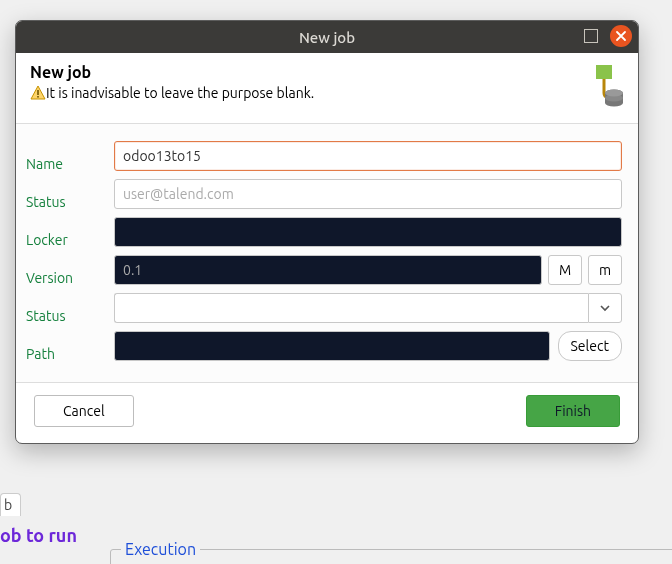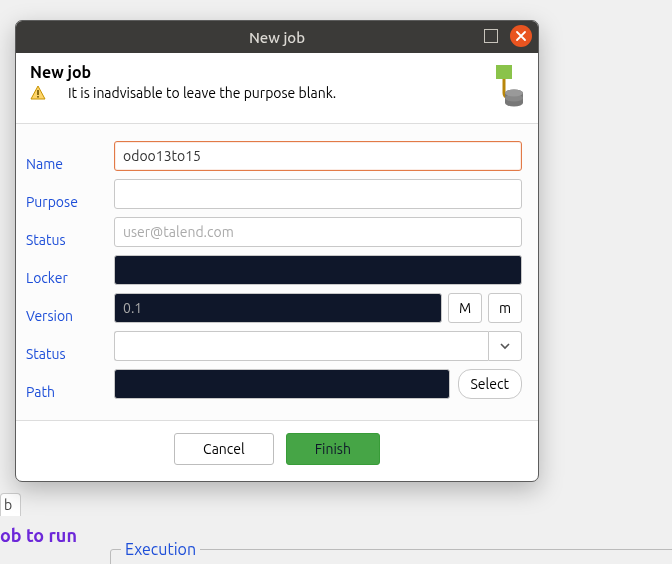--- a/index.html
+++ b/index.html
@@ -3,52 +3,52 @@
 <meta charset="utf-8">
 <style>
   * { box-sizing: border-box; margin: 0; padding: 0; font-family: "Ubuntu", "Segoe UI", sans-serif; font-size: 14px; }
   html, body { width: 672px; height: 564px; background: #f0f0f0; overflow: hidden; }
 
   .bg-tab { position: absolute; left: 0; top: 493px; background: #fff; border: 1px solid #ccc; border-bottom: none; padding: 3px 8px 3px 3px; color: #444; border-radius: 4px 4px 0 0;}
   .bg-heading { position: absolute; left: 0; top: 525px; font-weight: bold; font-size: 18px; color: #6d28d9; }
   .bg-fieldset { position: absolute; left: 110px; top: 540px; right: -20px; border: 1px solid #bbb; border-radius: 3px; padding: 8px 10px; height: 40px;}
   .bg-fieldset legend { font-size: 16px; color: #1d4ed8; padding: 0 4px; }
 
-  .modal { position: absolute; left: 15px; top: 20px; width: 524px; border: 1px solid #5c5c5c; border-radius: 7px; overflow: hidden; box-shadow: 0 8px 24px rgba(0,0,0,0.25); background: #fff;}
+  .modal { position: absolute; left: 15px; top: 20px; width: 624px; border: 1px solid #5c5c5c; border-radius: 7px; overflow: hidden; box-shadow: 0 8px 24px rgba(0,0,0,0.25); background: #fff;}
 
   .titlebar { height: 32px; background: #3b3a38; display: flex; align-items: center; color: #dcd9d4; position: relative;}
   .titlebar .title { flex: 1; text-align: center; font-weight: 500; font-size: 15px;}
   .titlebar .win-btns { position:absolute; right:6px; top:4px; display: flex; gap: 12px; align-items:center;}
   .win-max { width: 14px; height: 14px; border: 1.5px solid #c8c4bc; display:inline-block;}
   .win-close { width: 22px; height: 22px; border-radius: 50%; background: #e95420; display:inline-flex; align-items:center; justify-content:center;}
   .win-close svg { width:12px; height:12px;}
 
   .header { display:flex; background:#fff; padding: 10px 14px 12px 14px; align-items:flex-start;}
   .header-text { flex:1; }
   .header-text h1 { font-size: 16px; font-weight: bold; margin-bottom: 4px;}
-  .warning-row { display:flex; align-items:center; gap:22px; }
+  .warning-row { display:flex; align-items:center; gap:0; }
   .warn-icon { width:16px; height:16px; }
   .header-icon { width: 58px; height:48px; }
 
   .form { border-top:1px solid #ddd; border-bottom:1px solid #ddd; background:#fcfcfc; padding: 10px 16px 14px 10px;}
   .row { display:flex; align-items:center; margin: 6px 0; }
   .row.top { align-items:flex-start; }
   .row.top > label { padding-top: 4px; }
-  .row > label { width: 88px; color:#1d4ed8;margin-top:16px; }
+  .row > label { width: 88px; color:#15803d;margin-top:16px; }
   .inp { flex:1; height:30px; border:1px solid #c8c8c8; border-radius:3px; background:#fff; padding: 0 8px; font-size:14px; color:#333;}
   .inp:disabled { background:#0f172a; color:#888;}
   .inp.focus { border:1.5px solid #e27a47; box-shadow: 0 0 0 1px rgba(226,122,71,0.15) inset;}
   textarea.inp { height:58px; padding:6px 8px; resize:none;}
   .small-btn { width:34px; height:30px; border:1px solid #c8c8c8; border-radius:3px; background:#fff; margin-left:6px; display:flex; align-items:center; justify-content:center; cursor:pointer;}
   .select-wrap { flex:1; display:flex; }
   .select-body { flex:1; height:30px; border:1px solid #c8c8c8; border-right:none; border-radius:3px 0 0 3px; background:#fff;}
   .select-chevron { width:34px; height:30px; border:1px solid #c8c8c8; border-radius:0 3px 3px 0; display:flex; align-items:center; justify-content:center; background:#fff;}
   .btn-select { height:30px; padding: 0 12px; border:1px solid #c8c8c8; border-radius:13px; background:#fff; margin-left:8px; cursor:pointer;}
 
-  .footer { display:flex; justify-content:center; gap:12px; padding: 12px 18px 16px;}
+  .footer { display:flex; justify-content:space-between; gap:12px; padding: 12px 18px 16px;}
   .btn { height:32px; padding: 0 28px; border:1px solid #bdbdbd; border-radius:3px; background:#fff; cursor:pointer; font-size:14px;}
   .btn.primary { background:#46a546; border-color:#389c38; color:#0f172a;}
 
   ::placeholder { color:#aaa; }
 </style>
 </head>
 <body>
 
 <div class="bg-tab">b</div>
 <div class="bg-heading">ob to run</div>
@@ -93,24 +93,20 @@
     </svg>
   </div>
 
   <div class="form">
 
     <div class="row">
       <label>Name</label>
       <input class="inp focus" value="odoo13to15" style="">
     </div>
 
-    <div class="row">
-      <label>Purpose</label>
-      <input class="inp" value="" style="">
-    </div>
 
 
     <div class="row">
       <label>Status</label>
       <input class="inp" placeholder="user@talend.com" style="">
     </div>
 
     <div class="row">
       <label>Locker</label>
       <input class="inp" disabled="" style="">

